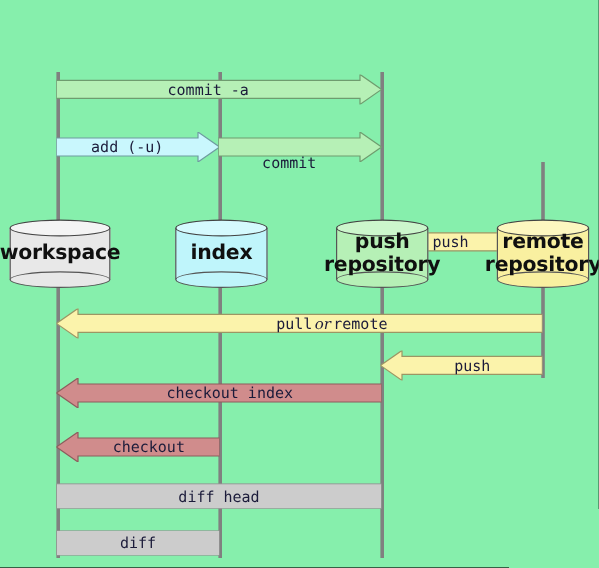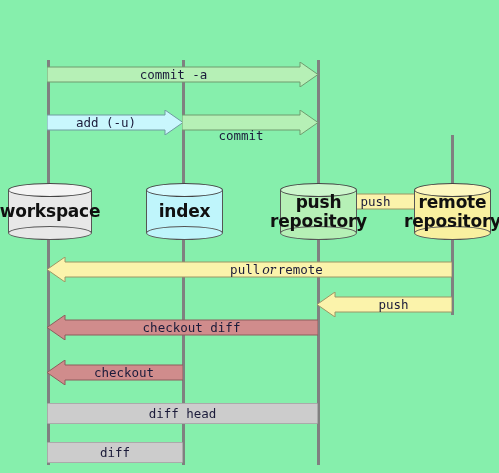--- a/index.html
+++ b/index.html
@@ -140,21 +140,21 @@
       <div class="arrowwrap" style="left: 317px; top: 292px; width: 135px; height: 25px;">
         <svg width="135" height="25" viewBox="0 0 135 25">
           <polygon points="135,5 18,5 18,0 0,12.5 18,25 18,20 135,20" fill="#fbf3ab" stroke="#9c9664" stroke-width="1"></polygon>
         </svg>
         <div class="arrowlabel leftpad" style="color: rgb(27, 27, 58);">push</div>
       </div>
       <div class="arrowwrap" style="left: 47px; top: 315px; width: 271px; height: 25px;">
         <svg width="271" height="25" viewBox="0 0 271 25">
           <polygon points="271,5 18,5 18,0 0,12.5 18,25 18,20 271,20" fill="#d08c8c" stroke="#8d5d5d" stroke-width="1"></polygon>
         </svg>
-        <div class="arrowlabel leftpad" style="color: rgb(27, 27, 58);">checkout diff</div>
+        <div class="arrowlabel leftpad" style="color: rgb(27, 27, 58);">checkout index</div>
       </div>
       <div class="arrowwrap" style="left: 47px; top: 360px; width: 136px; height: 25px;">
         <svg width="136" height="25" viewBox="0 0 136 25">
           <polygon points="136,5 18,5 18,0 0,12.5 18,25 18,20 136,20" fill="#d08c8c" stroke="#8d5d5d" stroke-width="1"></polygon>
         </svg>
         <div class="arrowlabel leftpad" style="color: rgb(27, 27, 58);">checkout</div>
       </div>
       <div class="arrowwrap" style="left: 47px; top: 403px; width: 271px; height: 21px;">
         <svg width="271" height="21" viewBox="0 0 271 21">
           <polygon points="0,0 271,0 271,21 0,21" fill="#cccccc" stroke="#888888" stroke-width="1"></polygon>

